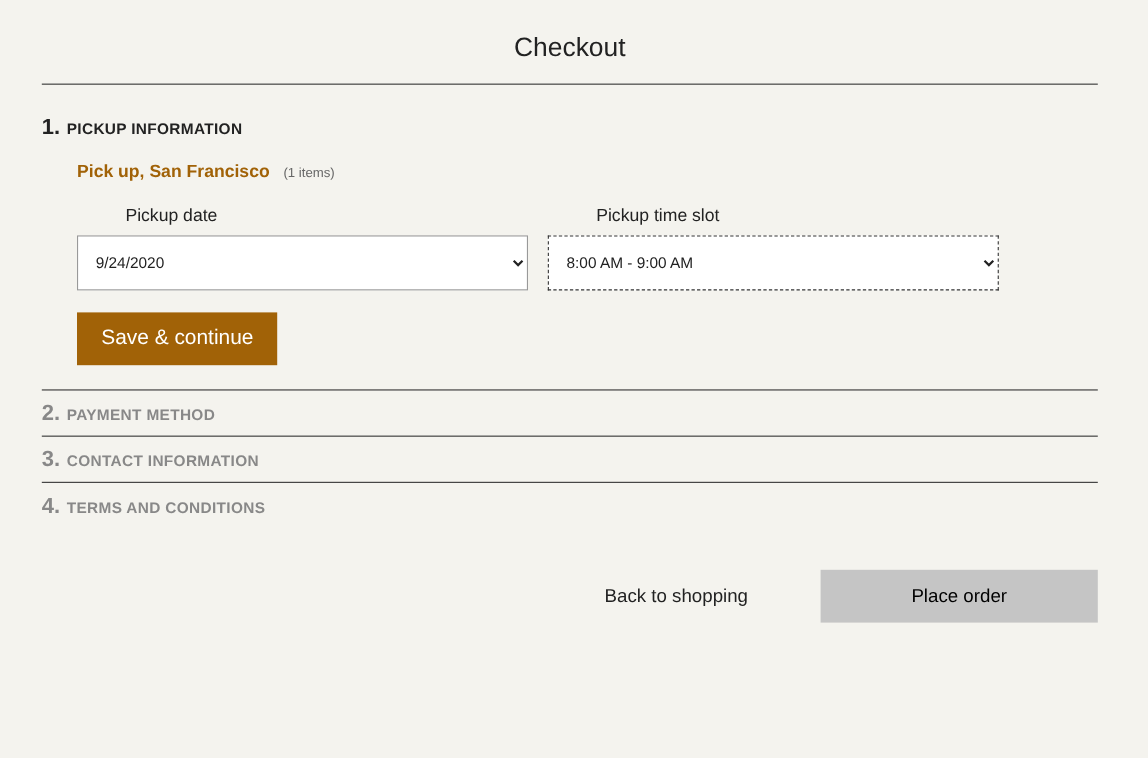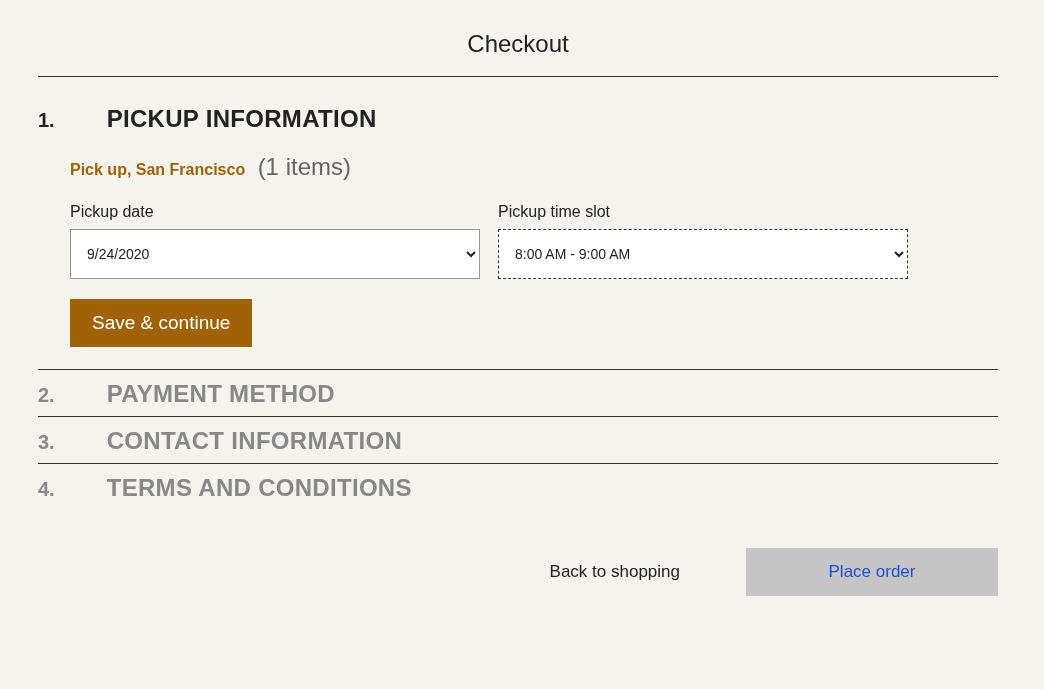--- a/index.html
+++ b/index.html
@@ -37,25 +37,24 @@
     }
     .section-active .section-header {
       border-bottom: none;
     }
     .section-number {
       font-size: 20px;
       font-weight: 700;
       color: #222;
     }
     .section-title {
-      font-size: 24px;
+      font-size: 14px;
       font-weight: 700;
       color: #222;
       letter-spacing: 0.3px;
-      margin-left: 46px;
     }
     .section-inactive .section-number,
     .section-inactive .section-title {
       color: #888;
     }
     .section-last .section-header {
       border-bottom: none;
     }
     .section-body {
       padding-left: 32px;
@@ -63,21 +62,21 @@
       border-bottom: 1px solid #333;
     }
     .pickup-location {
       font-size: 16px;
       font-weight: 700;
       color: #a16207;
       display: inline;
       text-align: right;
     }
     .pickup-items {
-      font-size: 24px;
+      font-size: 12px;
       font-weight: 400;
       color: #666;
       margin-left: 8px;
     }
     .location-row {
       margin-top: 12px;
       margin-bottom: 22px;
     }
     .form-row {
       display: flex;
@@ -85,20 +84,21 @@
       margin-bottom: 20px;
     }
     .form-group {
       flex: 0 0 410px;
     }
     .form-label {
       display: block;
       font-size: 16px;
       color: #222;
       margin-bottom: 8px;
+      margin-left: 44px;
     }
     .form-select {
       width: 100%;
       height: 50px;
       padding: 0 12px;
       font-size: 14px;
       color: #222;
       background-color: #ffffff;
       border: 1px solid #999;
       font-family: inherit;
@@ -124,21 +124,21 @@
     }
     .back-link {
       font-size: 17px;
       color: #222;
       text-decoration: none;
       cursor: pointer;
       text-align: right;
     }
     .place-order-button {
       background-color: #c5c5c5;
-      color: #1d4ed8;
+      color: #000000;
       border: none;
       padding: 14px 0;
       width: 252px;
       font-size: 17px;
       cursor: not-allowed;
       font-family: inherit;
     }
   </style>
 </head>
 <body>

